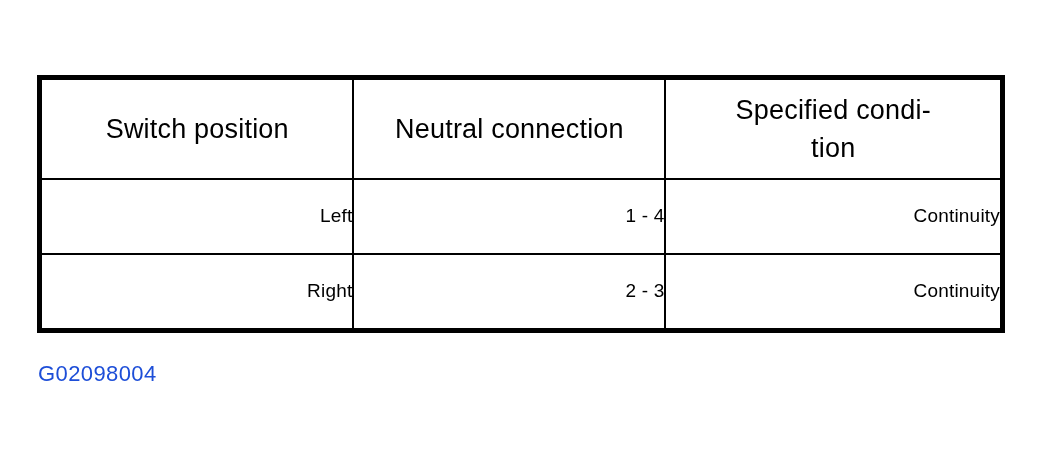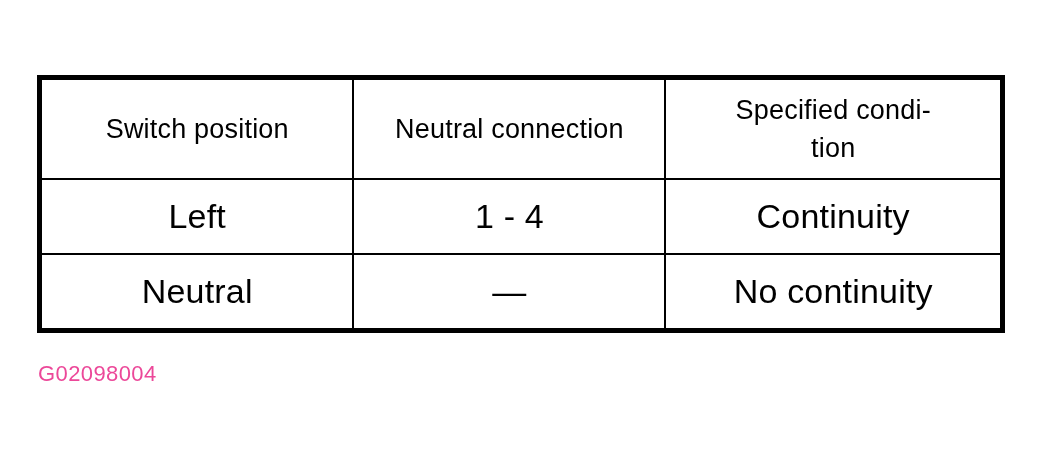--- a/index.html
+++ b/index.html
@@ -50,41 +50,42 @@
 
   table.spec-table thead th {
     height: 98px;
     font-size: 27px;
     line-height: 38px;
     letter-spacing: 0.2px;
   }
 
   table.spec-table tbody td {
     height: 50px;
-    font-size: 34px;
+    font-size: 19px;
     line-height: 30px;
     letter-spacing: 0.2px;
+    text-align: right;
   }
 
   .hdr-line { display: block; }
 
   .dash-cell {
     font-size: 27px;
     letter-spacing: 0;
   }
 
   #figure-caption {
     position: absolute;
     left: 38px;
     top: 361px;
     font-size: 22px;
     line-height: 26px;
     letter-spacing: 0.4px;
     white-space: nowrap;
-    color: #ec4899;
+    color: #1d4ed8;
   }
 </style>
 </head>
 <body>
 
 <div id="spec-table-wrap">
   <table class="spec-table">
     <colgroup>
       <col class="col-switch">
       <col class="col-tester">
@@ -104,21 +105,21 @@
         </th>
       </tr>
     </thead>
     <tbody>
       <tr>
         <td>Left</td>
         <td class="dash-cell">1 - 4</td>
         <td>Continuity</td>
       </tr>
       <tr>
-        <td>Neutral</td>
-        <td class="dash-cell">—</td>
-        <td>No continuity</td>
+        <td>Right</td>
+        <td class="dash-cell">2 - 3</td>
+        <td>Continuity</td>
       </tr>
     </tbody>
   </table>
 </div>
 
 <div id="figure-caption">G02098004</div>
 
 </body></html>

